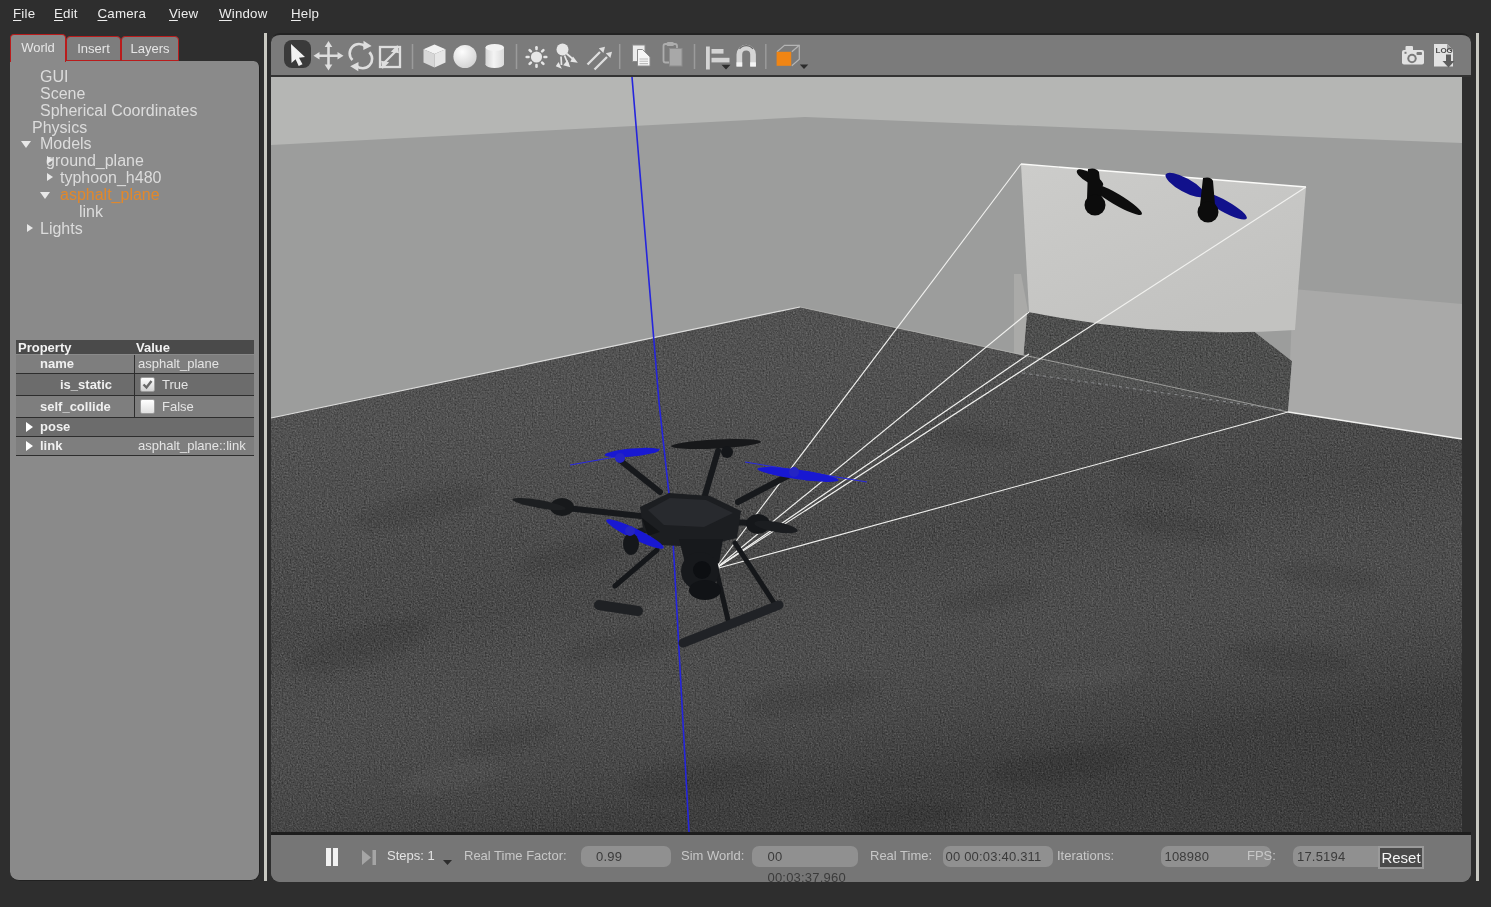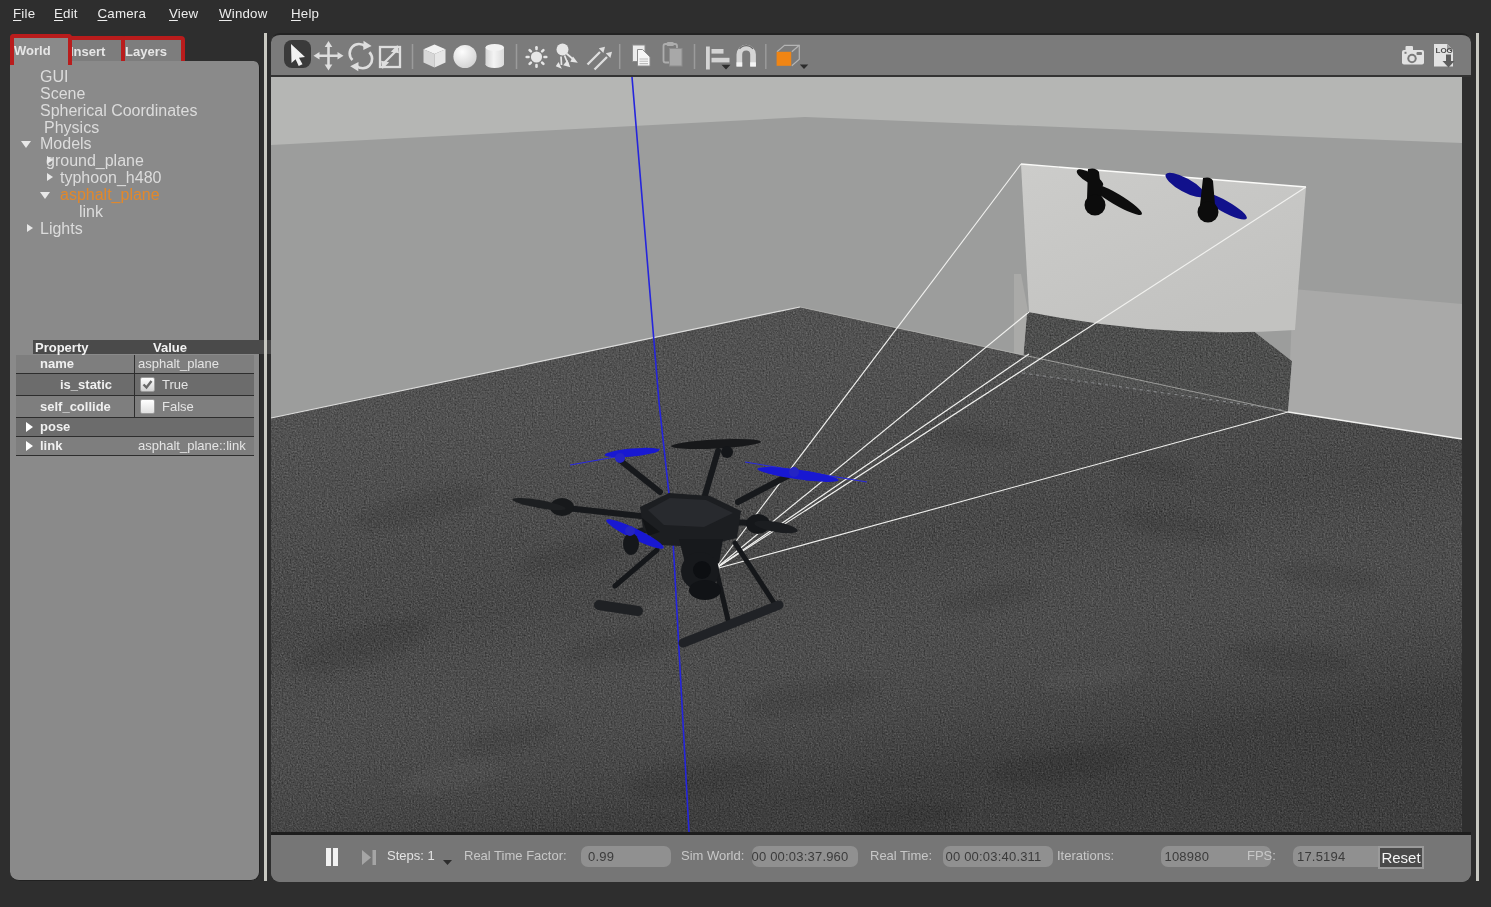--- a/index.html
+++ b/index.html
@@ -3,22 +3,22 @@
 <meta charset="utf-8">
 <style>
   html,body{margin:0;padding:0;width:1491px;height:907px;background:#2e2e2e;overflow:hidden;
     font-family:"Liberation Sans",sans-serif;-webkit-font-smoothing:antialiased;}
   
   .menu{position:absolute;top:5.5px;font-size:13.3px;color:#ededed;letter-spacing:0.2px;}
   .menu u{text-decoration-thickness:1px;text-underline-offset:2px;}
   
   #lpanel{position:absolute;left:10px;top:61px;width:249px;height:819px;background:#8a8a8a;
     border-radius:0 6px 9px 9px;border-right:1px solid #202020;border-bottom:1px solid #202020;}
-  .tab{position:absolute;font-size:13px;color:#e6e6e6;text-align:left;
-    border:4px solid #b91c1c;border-radius:4px 4px 0 0;font-weight:bold;}
+  .tab{position:absolute;font-size:13px;color:#e6e6e6;text-align:center;
+    border:1px solid #b91c1c;border-radius:4px 4px 0 0;}
   .trow{position:absolute;left:0;width:100%;height:17px;line-height:17px;font-size:16px;color:#dcdcdc;}
   .tri{position:absolute;width:0;height:0;}
   .pname{position:absolute;font-weight:bold;color:#f0f0f0;font-size:13px;}
   .pval{position:absolute;font-size:13px;}
   
   #rc{position:absolute;left:271px;top:33px;width:1200px;height:847px;background:#7b7b7b;
     border-radius:9px;overflow:hidden;border-top:2px solid #232323;}
   #vp{position:absolute;left:0;top:42px;width:1191px;height:755px;background:#b5b6b4;}
   #vpr{position:absolute;left:1191px;top:42px;width:9px;height:755px;background:#2e2e2e;}
   #vps{position:absolute;left:0;top:40px;width:1200px;height:2px;background:#333333;}
@@ -41,34 +41,34 @@
 <div class="menu" style="left:291px"><u>H</u>elp</div>
 
 <div class="tab" style="left:10px;top:34px;width:54px;height:27px;line-height:26px;background:#8a8a8a;border-bottom:none;z-index:3">World</div>
 <div class="tab" style="left:66px;top:36px;width:53px;height:23px;line-height:23px;background:#7d7d7d;">Insert</div>
 <div class="tab" style="left:121px;top:36px;width:56px;height:23px;line-height:23px;background:#7d7d7d;">Layers</div>
 
 <div id="lpanel">
   <div class="trow" style="top:6.8px;   padding-left:30px;">GUI</div>
   <div class="trow" style="top:23.7px;  padding-left:30px;">Scene</div>
   <div class="trow" style="top:40.6px;  padding-left:30px;">Spherical Coordinates</div>
-  <div class="trow" style="top:57.5px;  padding-left:34px;">Physics</div>
+  <div class="trow" style="top:57.5px;  padding-left:22px;">Physics</div>
   <div class="trow" style="top:74.4px;  padding-left:30px;">Models</div>
   <div class="trow" style="top:91.3px;  padding-left:36px;">ground_plane</div>
   <div class="trow" style="top:108.2px; padding-left:50px;">typhoon_h480</div>
   <div class="trow" style="top:125.1px; padding-left:50px;color:#e2882a;">asphalt_plane</div>
   <div class="trow" style="top:142px;   padding-left:69px;">link</div>
   <div class="trow" style="top:158.9px; padding-left:30px;">Lights</div>
   <div class="tri" style="left:11px;top:80.3px;border-left:5.5px solid transparent;border-right:5.5px solid transparent;border-top:7px solid #e8e8e8;"></div>
   <div class="tri" style="left:36.7px;top:94.8px;border-top:4.7px solid transparent;border-bottom:4.7px solid transparent;border-left:6.5px solid #e8e8e8;"></div>
   <div class="tri" style="left:36.7px;top:111.6px;border-top:4.7px solid transparent;border-bottom:4.7px solid transparent;border-left:6.5px solid #e8e8e8;"></div>
   <div class="tri" style="left:30px;top:131.3px;border-left:5.5px solid transparent;border-right:5.5px solid transparent;border-top:7px solid #e8e8e8;"></div>
   <div class="tri" style="left:17.3px;top:163px;border-top:4.7px solid transparent;border-bottom:4.7px solid transparent;border-left:6.5px solid #e8e8e8;"></div>
 
-  <div style="position:absolute;left:6px;top:279px;width:238px;height:14px;background:#4a4a4a;margin-left:17px;">
+  <div style="position:absolute;left:6px;top:279px;width:238px;height:14px;background:#4a4a4a;">
      <span style="position:absolute;left:2px;top:0px;font-size:13px;font-weight:bold;color:#f2f2f2;">Property</span>
      <span style="position:absolute;left:120px;top:0px;font-size:13px;font-weight:bold;color:#f2f2f2;">Value</span>
   </div>
   <div style="position:absolute;left:6px;top:294px;width:238px;height:18px;background:#7e7e7e;border-bottom:1px solid #2d2d2d;">
      <span class="pname" style="top:1px;left:24px;">name</span>
      <span class="pval" style="top:1px;left:122px;color:#e4e4e4;">asphalt_plane</span>
   </div>
   <div style="position:absolute;left:6px;top:313px;width:238px;height:21px;background:#6c6c6c;border-bottom:1px solid #2d2d2d;">
      <span class="pname" style="top:3px;left:24px;margin-left:20px;">is_static</span>
      <span style="position:absolute;left:124px;top:3px;width:13px;height:13px;background:linear-gradient(#ffffff,#d2d2d2);border-radius:2px;border:1px solid #9a9a9a;"></span>
@@ -380,23 +380,23 @@
     <div style="position:absolute;left:61.7px;top:12.5px;width:5px;height:18.5px;background:#f2f2f2;"></div>
     <svg style="position:absolute;left:91px;top:15px;" width="15" height="15" viewBox="0 0 15 15">
       <path d="M0 0 L9 7.5 L0 15 Z" fill="#a5a5a5"></path>
         <rect x="10.5" y="0" width="3.5" height="15" fill="#a5a5a5"></rect>
     </svg>
     <span class="slab" style="left:116px;color:#e3e3e3;">Steps: 1</span>
     <svg style="position:absolute;left:172px;top:25px;" width="10" height="6">
         <path d="M0 0 L9 0 L4.5 5 Z" fill="#2d2d2d"></path>
       </svg>
     <span class="slab" style="left:193px;">Real Time Factor:</span>
-    <div class="sbox" style="left:310px;width:90px;padding-left:7px;">0.99</div>
+    <div class="sbox" style="left:310px;width:90px;padding-left:15px;">0.99</div>
     <span class="slab" style="left:410px;">Sim World:</span>
-    <div class="sbox" style="left:480.5px;width:106px;padding-left:0;">00 00:03:37.960</div>
+    <div class="sbox" style="left:480.5px;width:106px;padding-left:16px;">00 00:03:37.960</div>
     <span class="slab" style="left:599px;">Real Time:</span>
     <div class="sbox" style="left:671.5px;width:110px;padding-left:3px;">00 00:03:40.311</div>
     <span class="slab" style="left:786px;">Iterations:</span>
     <div class="sbox" style="left:859.5px;width:110px;margin-left:30px;">108980</div>
     <span class="slab" style="left:976px;">FPS:</span>
     <div class="sbox" style="left:1022px;width:95.5px;">17.5194</div>
     <div style="position:absolute;left:1107px;top:11px;width:46px;height:23px;background:#4a4a4a;border:2px solid #9a9a9a;box-sizing:border-box;text-align:center;line-height:19px;font-size:15px;color:#f5f5f5;">Reset</div>
   </div>
 </div>
 

